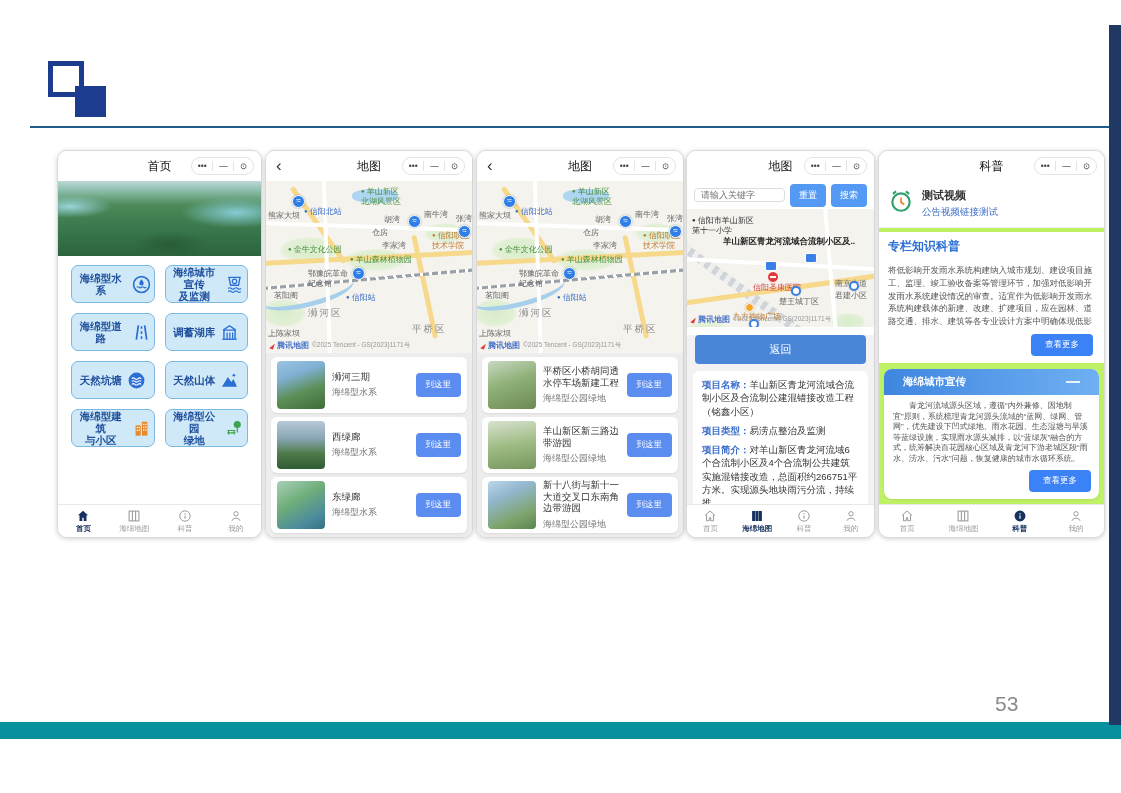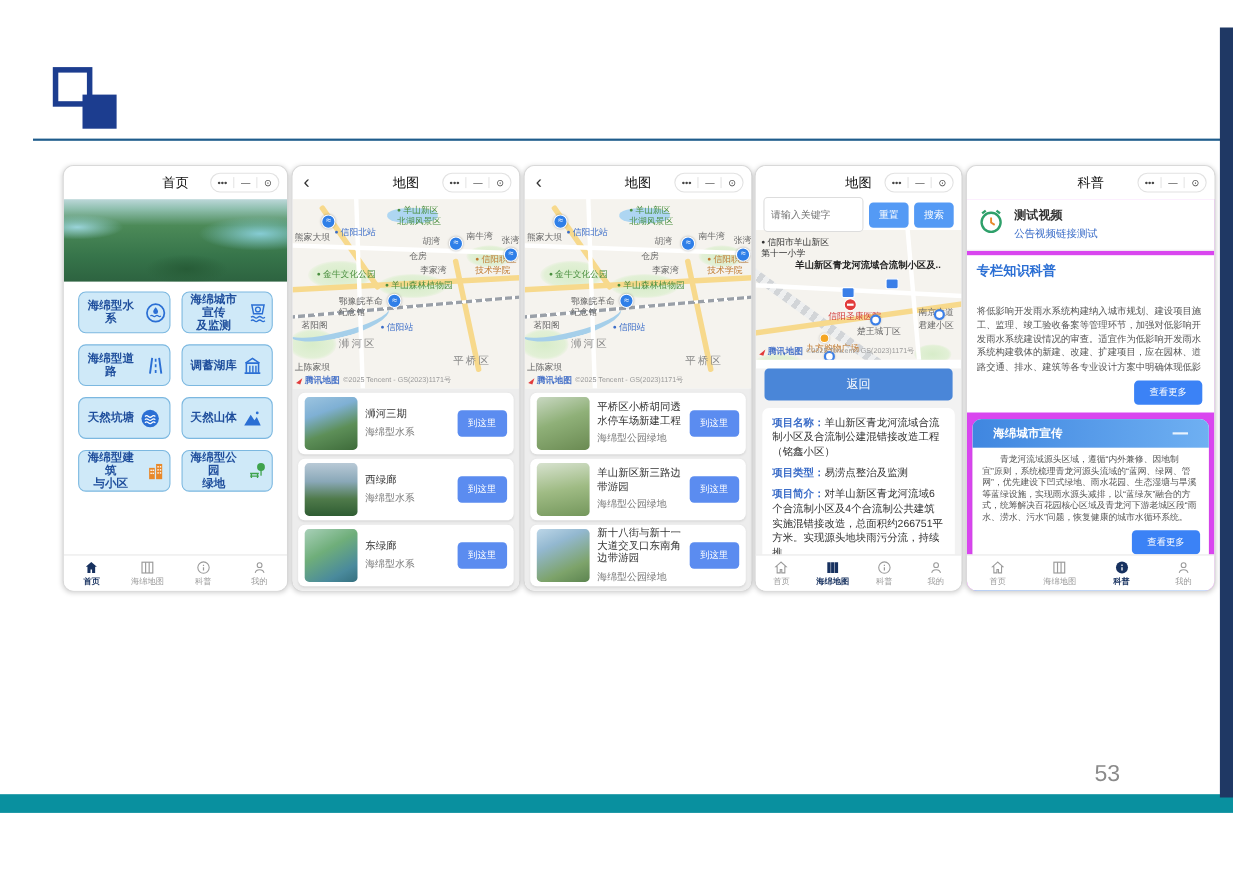--- a/index.html
+++ b/index.html
@@ -85,37 +85,37 @@
   .t4 { background:linear-gradient(160deg,#c9d8c2 0%,#8fb078 45%,#6a8a52 100%); }
   .t5 { background:linear-gradient(170deg,#d7e2cf 0%,#9fbb84 50%,#74975c 100%); }
   .t6 { background:linear-gradient(155deg,#bcd6e8 0%,#93b8d0 30%,#7da36a 72%,#5c8450 100%); }
   .scard .meta { flex:1; min-width:0; }
   .scard .tt { font-size:9.5px; color:#333; margin-bottom:4px; line-height:1.25; }
   .scard .ty { font-size:9px; color:#777; }
   .gobtn { flex:none; background:#5b8cf0; color:#fff; font-size:8.5px; padding:6px 10px; border-radius:4px; }
 
   
   .searchrow { display:flex; gap:5px; padding:4px 7px; background:#fff; align-items:center; height:28px; position:relative; z-index:6; }
-  .searchrow input { flex:1; min-width:0; height:32px; border:1px solid #ddd; border-radius:4px; font-size:9px; padding:0 6px; color:#333; font-family:"Liberation Sans",sans-serif; }
+  .searchrow input { flex:1; min-width:0; height:14px; border:1px solid #ddd; border-radius:4px; font-size:9px; padding:0 6px; color:#333; font-family:"Liberation Sans",sans-serif; }
   .sbtn { flex:none; background:#549af5; color:#fff; font-size:9px; padding:5px 9px; border-radius:4px; }
   .p4low { background:#f2f2f2; height:170px; }
   .backbig { margin:8px 8px 0; background:#4a86d8; color:#fff; text-align:center; font-size:11px; padding:7px 0; border-radius:4px; }
   .fields { background:#fff; margin:7px 6px 0; border-radius:6px; padding:7px 9px; font-size:9.5px; line-height:1.4; }
   .frow { margin-bottom:6px; }
   .fl { color:#3a6cc8; font-weight:bold; }
   .fv { color:#333; }
 
   
-  .p5body { background:#d946ef; height:358px; padding-bottom:33px; overflow:hidden; }
+  .p5body { background:#bef264; height:358px; padding-bottom:33px; overflow:hidden; }
   .vcard { background:#fff; padding:7px 9px 8px; display:flex; align-items:flex-start; gap:8px; border-bottom:1px solid #efefef; }
   .vcard svg { width:26px; height:26px; flex:none; }
   .vtitle { font-size:11px; font-weight:bold; color:#333; margin-bottom:3px; }
   .vlink { font-size:9.5px; color:#3a6cc8; }
   .kcard { background:#fff; margin-top:4px; padding:6px 9px 7px; }
-  .sect { color:#2b6fd4; font-weight:bold; font-size:12px; margin-bottom:21px; }
+  .sect { color:#2b6fd4; font-weight:bold; font-size:12px; margin-bottom:9px; }
   .article { font-size:8.5px; color:#555; line-height:1.5; max-height:64px; overflow:hidden; }
   .viewmore { display:block; margin:6px 2px 0 auto; width:62px; text-align:center; background:#3b82f6; color:#fff; font-size:8.5px; padding:5px 0; border-radius:4px; }
   .pcard { margin:6px 5px 0; background:#fff; border-radius:8px; overflow:hidden; box-shadow:0 1px 2px rgba(0,0,0,.08); }
   .pcard-h { background:linear-gradient(90deg,#3f86e0,#6fb0f2); color:#fff; font-size:10.5px; font-weight:bold; padding:6px 19px; display:flex; justify-content:space-between; align-items:center; }
   .pcard-h .dash { width:14px; height:2px; background:#fff; opacity:.85; }
   .pcard-b { padding:6px 9px 4px; font-size:8px; color:#555; line-height:1.32; text-indent:2em; }
   .pcard .viewmore { margin:2px 8px 7px auto; }
 </style>
 </head>
 <body>

